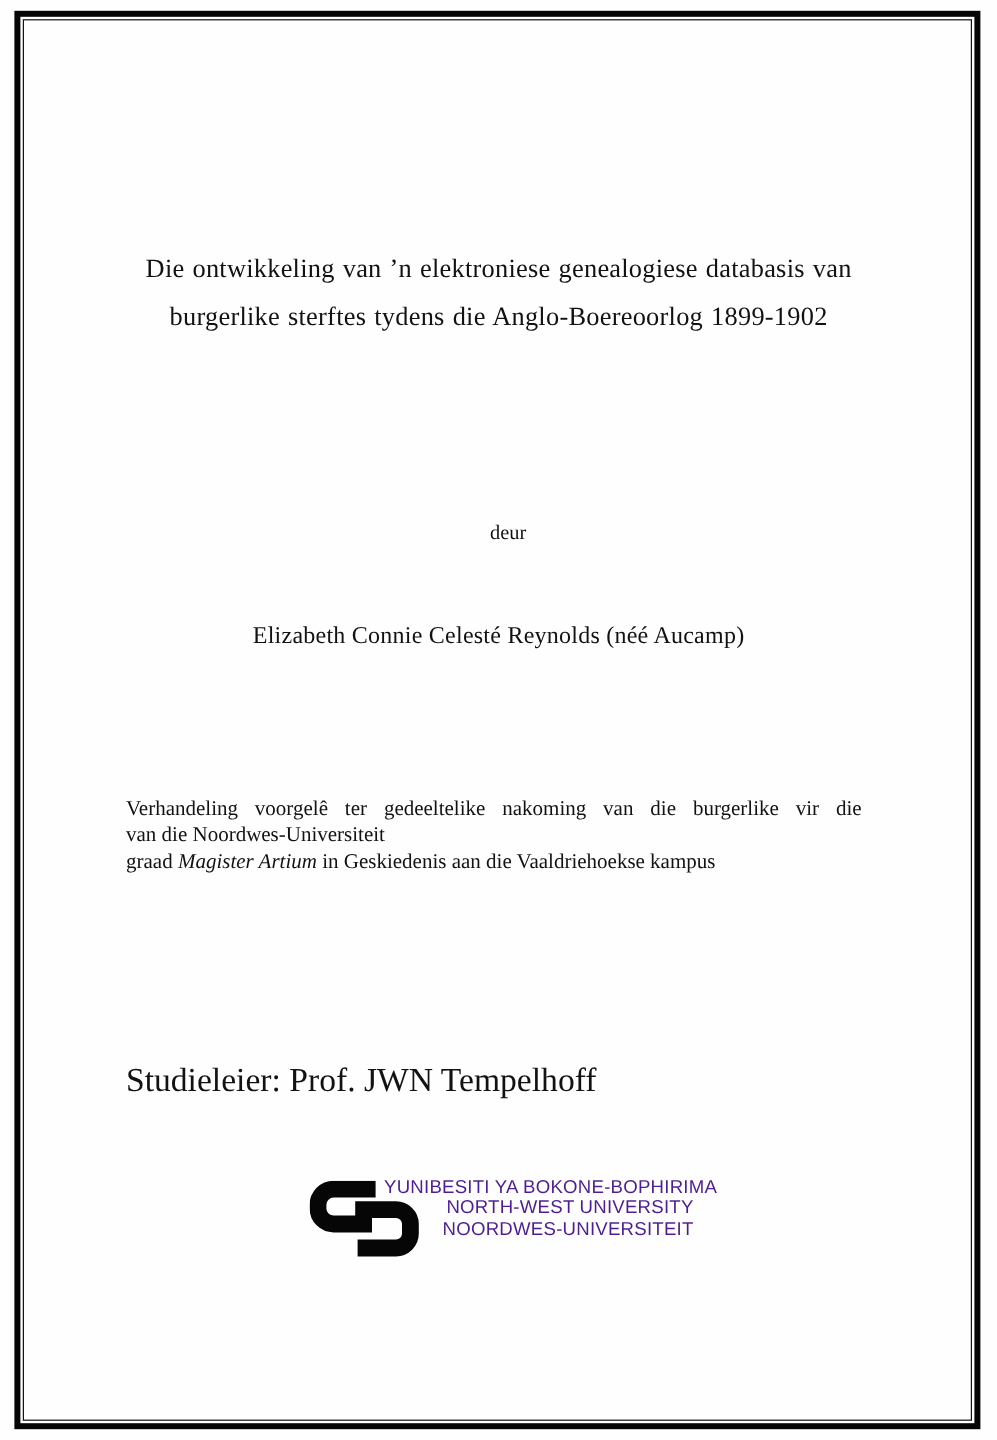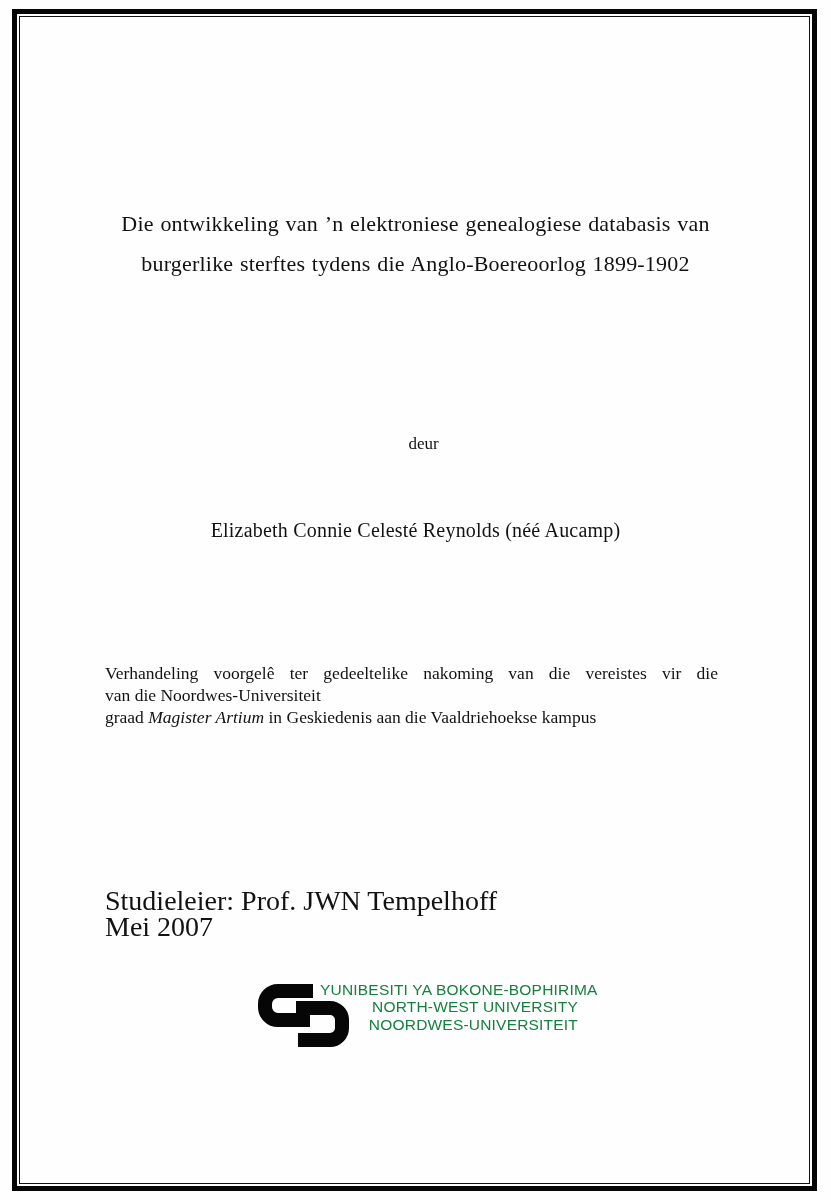--- a/index.html
+++ b/index.html
@@ -90,49 +90,48 @@
     position: absolute;
     top: 3px;
     left: 62px;
     width: 258px;
     text-align: right;
     font-family: "Liberation Sans", "DejaVu Sans", sans-serif;
     font-size: 15.5px;
     line-height: 17.4px;
     letter-spacing: 0.2px;
     white-space: nowrap;
-    color: #15803d;
+    color: #4c1d95;
   }
 </style>
 </head>
 <body>
 
 <div id="page">
 
   <div class="frame-outer"></div>
   <div class="frame-inner"></div>
 
   <div class="title">
     <div>Die ontwikkeling van ’n elektroniese genealogiese databasis van</div>
     <div>burgerlike sterftes tydens die Anglo-Boereoorlog 1899-1902</div>
   </div>
 
   <div class="byline">deur</div>
 
   <div class="author">Elizabeth Connie Celesté Reynolds (néé Aucamp)</div>
 
   <div class="statement">
-    <div class="justified">Verhandeling voorgelê ter gedeeltelike nakoming van die vereistes vir die</div>
+    <div class="justified">Verhandeling voorgelê ter gedeeltelike nakoming van die burgerlike vir die</div>
     <div>van die Noordwes-Universiteit</div>
     <div><span>graad </span><span class="italic">Magister Artium</span><span> in Geskiedenis aan die Vaaldriehoekse kampus</span></div>
   </div>
 
   <div class="supervisor-block">
     <div>Studieleier: Prof. JWN Tempelhoff</div>
-    <div>Mei 2007</div>
   </div>
 
   <div class="logo">
     <svg class="logo-mark" viewBox="0 0 94 64" xmlns="http://www.w3.org/2000/svg">
       <path d="M 55 7 H 20 A 13 13 0 0 0 7 20 V 23 A 13 13 0 0 0 20 36 H 52" fill="none" stroke="#060606" stroke-width="14"></path>
       <path d="M 38 24 H 72 A 12 12 0 0 1 84 36 V 44 A 12 12 0 0 1 72 56 H 40" fill="none" stroke="#060606" stroke-width="14"></path>
     </svg>
     <div class="logo-text">
       <div>YUNIBESITI YA BOKONE-BOPHIRIMA</div>
       <div>NORTH-WEST UNIVERSITY</div>

